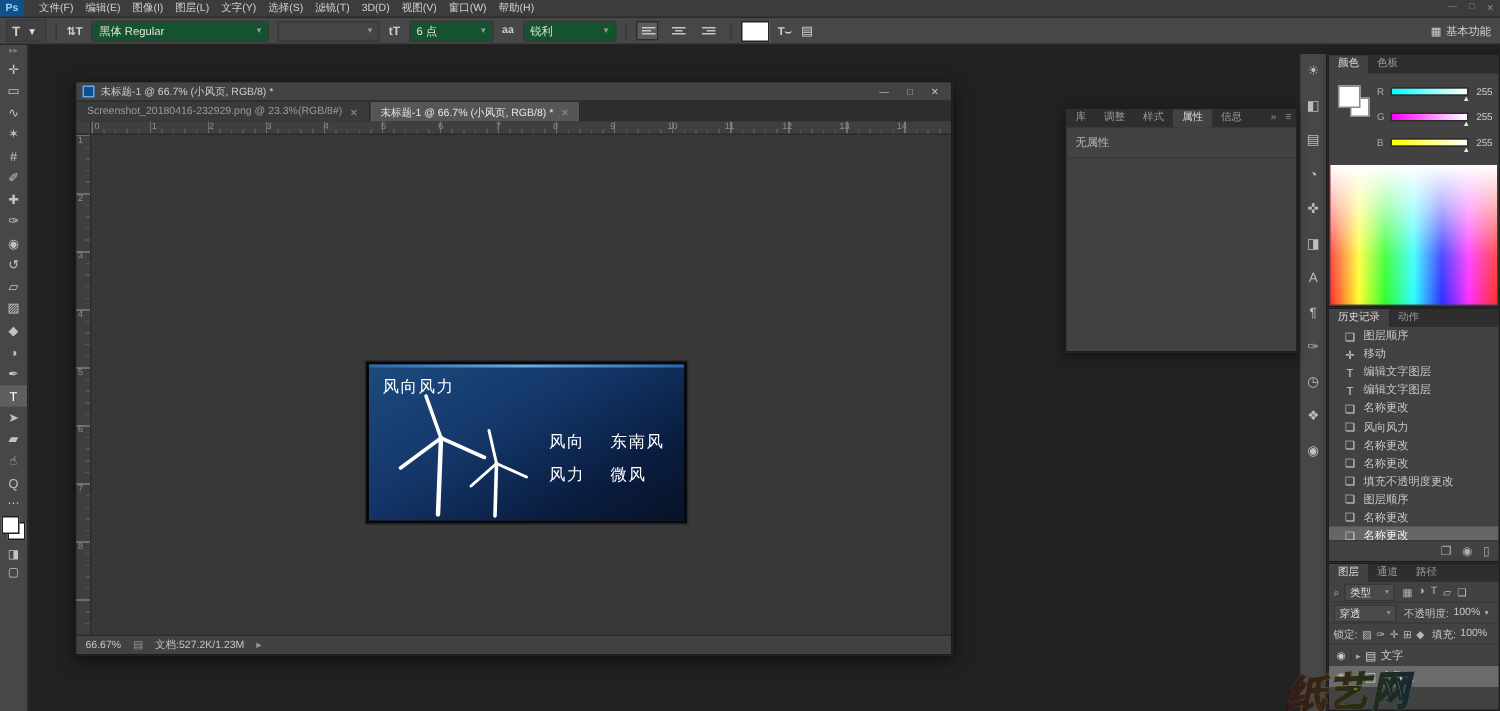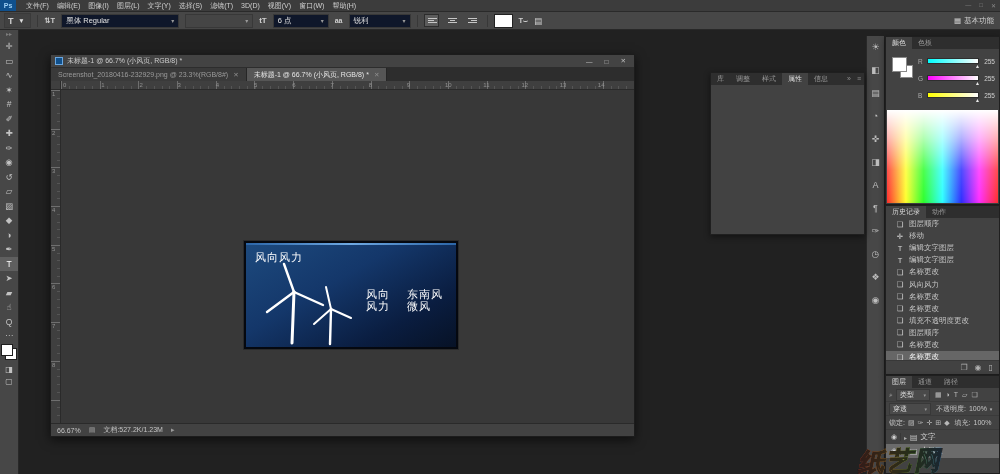--- a/index.html
+++ b/index.html
@@ -11,21 +11,21 @@
   #ps-logo{width:16px;height:11px;background:#10508c;color:#9fd1f5;font-size:7px;font-weight:bold;
            display:flex;align-items:center;justify-content:center;margin-right:6px;}
   .menu-item{padding:0 4px;line-height:11px;white-space:nowrap;}
   #menubar .spacer{flex:1;}
   .win-ctl{padding:0 4px;color:#8a8a8a;font-size:6px;}
   
   #optionsbar{position:absolute;left:0;top:12px;width:1000px;height:18px;background:#474747;border-bottom:1px solid #282828;
               display:flex;align-items:center;gap:6px;font-size:7.5px;color:#d6d6d6;padding-left:4px;box-sizing:border-box;}
   .opt-well{display:flex;align-items:center;gap:2px;border:1px solid #3a3a3a;background:#414141;height:13px;padding:0 3px;}
   .opt-icon{color:#cfcfcf;font-size:9px;font-weight:bold;}
-  .combo{display:flex;align-items:center;justify-content:space-between;background:#0f172a;border:1px solid #383838;
+  .combo{display:flex;align-items:center;justify-content:space-between;background:#14532d;border:1px solid #383838;
          height:12px;padding:0 4px;color:#e0e0e0;}
   .combo .caret{color:#9a9a9a;font-size:6px;margin-left:6px;}
   .vsep{width:1px;height:12px;background:#383838;}
   .align-btn{width:15px;height:13px;display:flex;flex-direction:column;justify-content:center;gap:1px;
              padding:2px 3px;box-sizing:border-box;border:1px solid transparent;}
   .align-btn i{height:1px;background:#c6c6c6;display:block;}
   .align-btn.left i:nth-child(1){width:9px}.align-btn.left i:nth-child(2){width:6px}.align-btn.left i:nth-child(3){width:9px}
   .align-btn.center{align-items:center}.align-btn.center i:nth-child(1){width:9px}.align-btn.center i:nth-child(2){width:5px}.align-btn.center i:nth-child(3){width:9px}
   .align-btn.right{align-items:flex-end}.align-btn.right i:nth-child(1){width:9px}.align-btn.right i:nth-child(2){width:6px}.align-btn.right i:nth-child(3){width:9px}
   .align-btn.active{background:#5c5c5c;border-color:#2d2d2d;}
@@ -73,21 +73,21 @@
   #doc-statusbar .mini-icon{color:#9a9a9a;font-size:7px;}
   
   #weather-card{position:absolute;left:183px;top:111px;width:210px;height:104px;
     background:linear-gradient(150deg,#1d4a7e 0%,#14376a 40%,#0a1d40 75%,#071226 100%);
     border:2px solid #05080f;box-shadow:0 0 0 1px #2a2a2a;margin-top:40px;}
   #weather-card::before{content:"";position:absolute;left:0;top:0;right:0;height:2px;
     background:linear-gradient(to right,#2c66a8,#6fa9e2 50%,#2c66a8);}
   #card-title{position:absolute;left:9px;top:7px;color:#ffffff;font-size:11px;letter-spacing:1px;}
   #turbines{position:absolute;left:10px;top:16px;}
   .w-row{position:absolute;left:120px;display:flex;gap:17px;color:#ffffff;font-size:11px;letter-spacing:1px;}
-  .w-row.r0{top:44px;align-items:center;} .w-row.r1{top:56px;}
+  .w-row.r0{top:44px;align-items:center;} .w-row.r1{top:66px;}
   
   #dock-strip{position:absolute;left:866px;top:36px;width:18px;height:438px;background:#474747;border-left:1px solid #282828;
               display:flex;flex-direction:column;align-items:center;padding-top:6px;box-sizing:border-box;gap:13px;}
   .dock-icon{font-size:9px;color:#bdbdbd;line-height:10px;}
   
   .panel{position:absolute;background:#424242;border:1px solid #1f1f1f;box-shadow:0 2px 6px rgba(0,0,0,.45);box-sizing:border-box;}
   .ptabs{display:flex;height:12px;background:#2e2e2e;font-size:7px;color:#9a9a9a;align-items:stretch;}
   .ptab{padding:0 6px;line-height:12px;white-space:nowrap;}
   .ptab.active{background:#424242;color:#dadada;}
   .ptabs .spacer{flex:1;}
@@ -474,20 +474,21 @@
       <span class="ptab">库</span>
           <span class="ptab">调整</span>
           <span class="ptab">样式</span>
           <span class="ptab active">属性</span>
           <span class="ptab">信息</span>
         </span>
       <span class="spacer"></span>
       <span class="ptab-icon">»</span>
       <span class="ptab-icon">≡</span>
     </div>
+    <div id="props-empty">无属性</div>
   </div>
 
   <div id="history-panel" class="panel">
     <div class="ptabs">
 
     <span class="ptab active">历史记录</span>
         <span class="ptab">动作</span>
       </div>
     <div id="hist-list">
 

